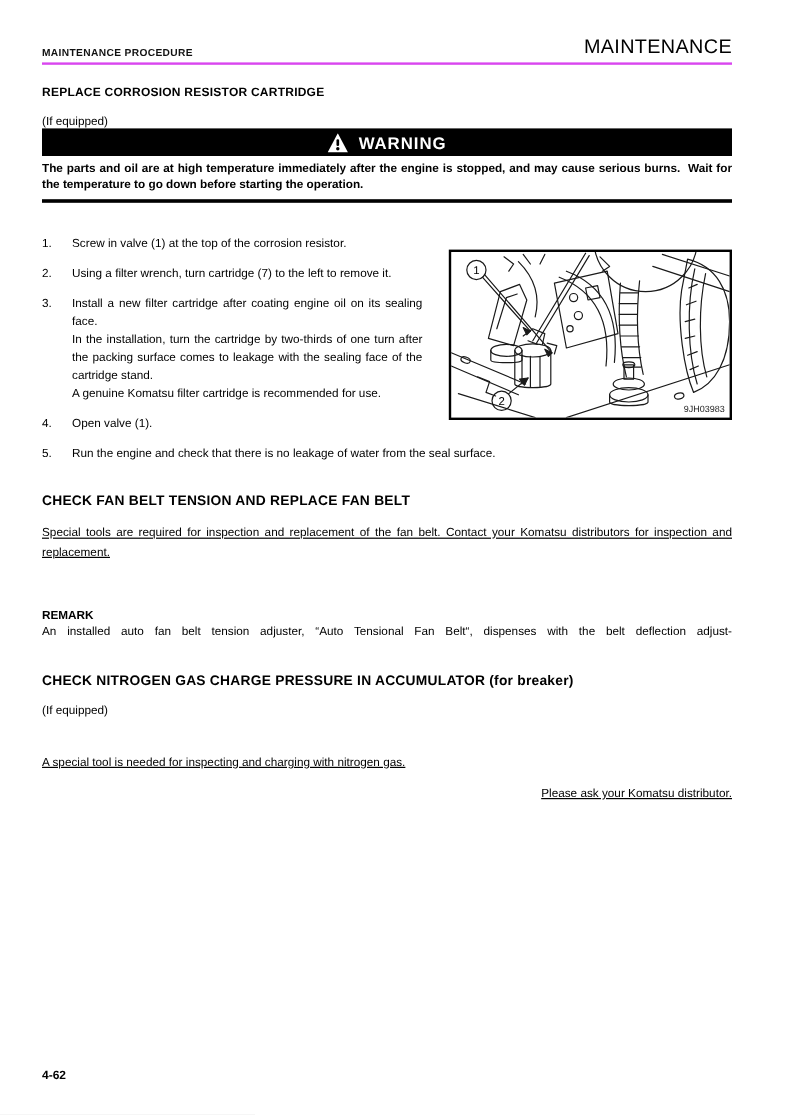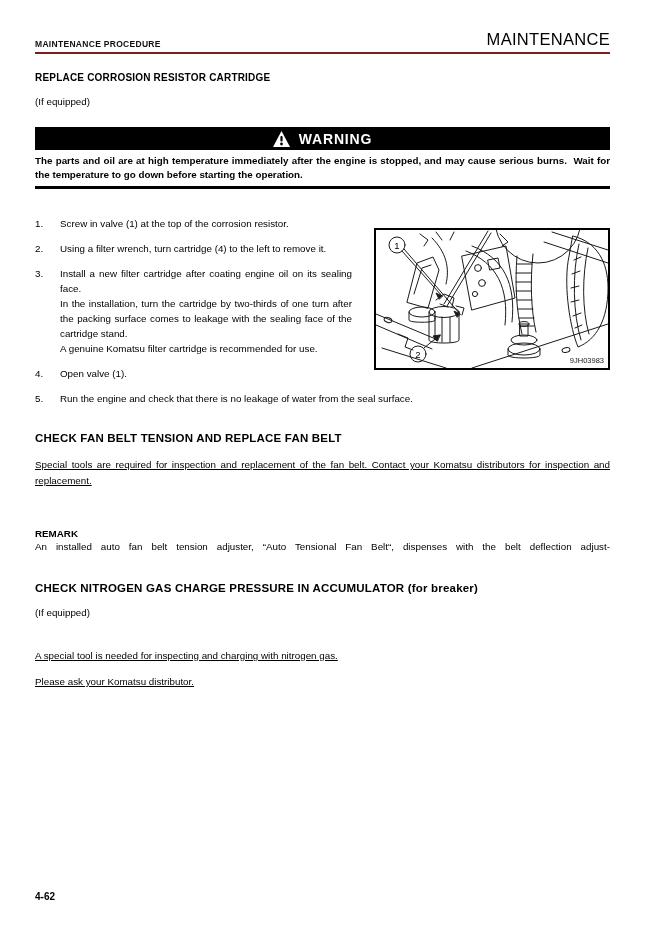--- a/index.html
+++ b/index.html
@@ -10,30 +10,30 @@
     background:#ffffff;
     font-family:"Liberation Sans", sans-serif;
     color:#000;
     overflow:hidden;
   }
   .content { padding:0 53px 0 35px; }
   
   .hdr {
     display:flex; justify-content:space-between; align-items:flex-end;
     padding-top:30px; padding-bottom:3px;
-    border-bottom:2px solid #7f1d1d;
+    border-bottom:2px solid #d946ef;
   }
   .hdr-left { font-size:8.5px; letter-spacing:.3px; font-weight:bold; color:#111; }
   .hdr-right { font-size:16.5px; letter-spacing:.3px; font-weight:500; }
   
   .h1 { margin-top:18px; font-size:10px; font-weight:bold; letter-spacing:.2px; }
   .note { margin-top:13px; font-size:9.8px; }
   
   .warn-bar {
-    margin-top:20px; height:23px; background:#000; color:#fff;
+    height:23px; background:#000; color:#fff;
     display:flex; align-items:center; justify-content:center; gap:9px;
   }
   .warn-bar .lbl { font-size:14px; font-weight:bold; letter-spacing:.8px; }
   .warn-body {
     margin-top:4px; font-size:9.8px; font-weight:bold;
     line-height:13.5px; text-align:justify;
   }
   .thick-rule { margin-top:5px; height:3px; background:#000; }
   
   .steps-wrap { position:relative; margin-top:27px; }
@@ -89,21 +89,21 @@
       <div class="step narrow">
         <span class="step-num">1.</span>
         <div class="step-body">
             <div>Screw in valve (1) at the top of the corrosion resistor.</div>
           </div>
       </div>
 
       <div class="step narrow">
         <span class="step-num">2.</span>
         <div class="step-body">
-            <div>Using a filter wrench, turn cartridge (4) to the left to remove it.</div>
+            <div>Using a filter wrench, turn cartridge (7) to the left to remove it.</div>
           </div>
       </div>
 
       <div class="step narrow">
         <span class="step-num">3.</span>
         <div class="step-body">
           <div>Install a new filter cartridge after coating engine oil on its sealing face.</div>
           <div>In the installation, turn the cartridge by two-thirds of one turn after the packing surface comes to leakage with the sealing face of the cartridge stand.</div>
           <div>A genuine Komatsu filter cartridge is recommended for use.</div>
         </div>
@@ -199,18 +199,18 @@
 
     <div class="h2">CHECK FAN BELT TENSION AND REPLACE FAN BELT</div>
     <div class="para">Special tools are required for inspection and replacement of the fan belt. Contact your Komatsu distributors for inspection and replacement.</div>
 
     <div class="remark-lbl">REMARK</div>
     <div class="remark-line jl">An installed auto fan belt tension adjuster, “Auto Tensional Fan Belt“, dispenses with the belt deflection adjust-</div>
 
     <div class="h2" style="margin-top:27px">CHECK NITROGEN GAS CHARGE PRESSURE IN ACCUMULATOR (for breaker)</div>
     <div class="note">(If equipped)</div>
     <div class="para gap-lg" style="text-align:left">A special tool is needed for inspecting and charging with nitrogen gas.</div>
-    <div class="para gap-sm" style="text-align:left">Please ask your Komatsu distributor.</div>
+    <div class="para gap-sm" style="text-align:right">Please ask your Komatsu distributor.</div>
 
   </div>
 
   <div class="footer">4-62</div>
 </div>
 
 </body></html>

